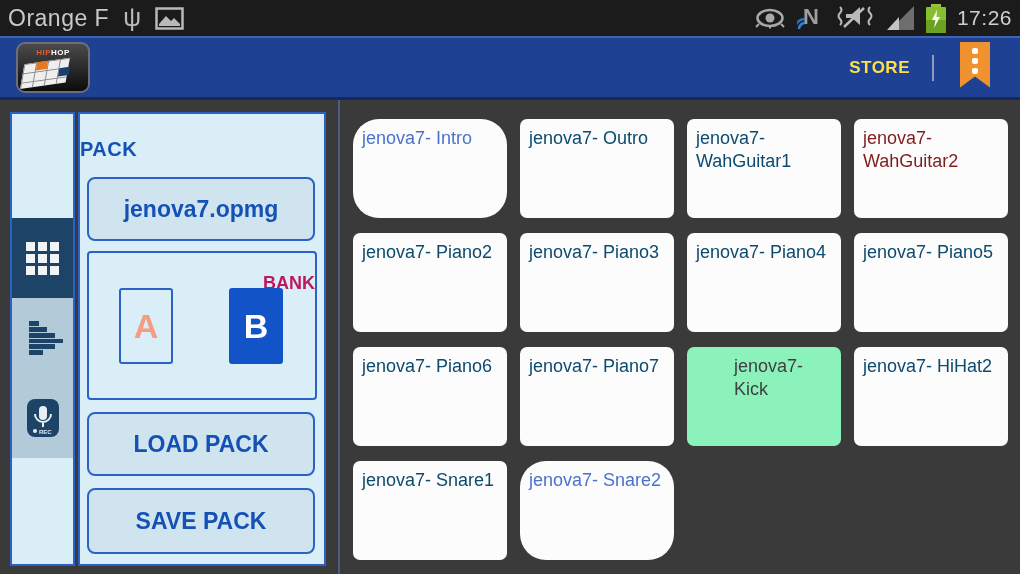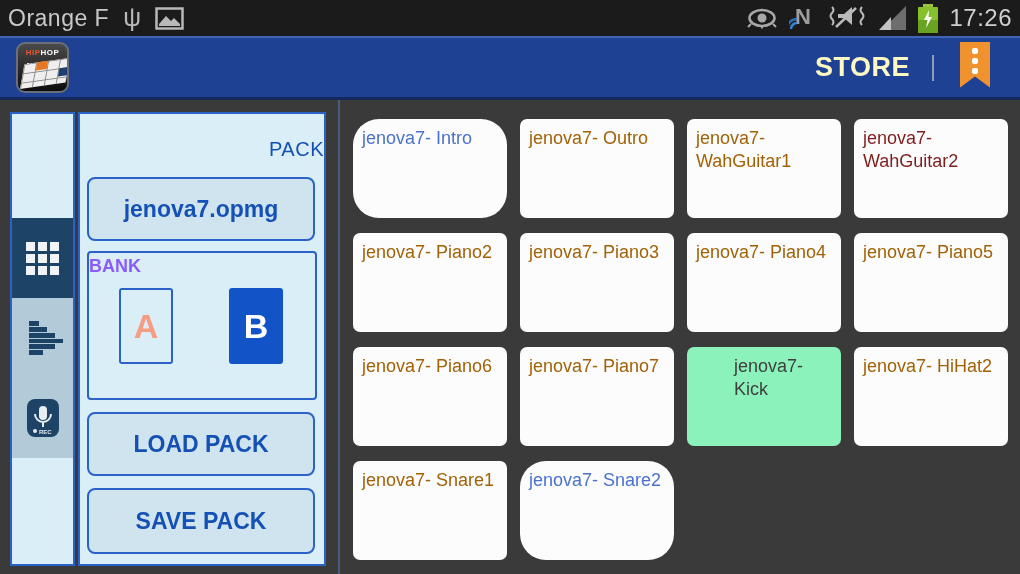--- a/index.html
+++ b/index.html
@@ -11,51 +11,51 @@
 
   
   .status-bar {
     position:absolute; left:0; top:0; width:1020px; height:36px;
     background:#1b1b1b; display:flex; padding:0 8px;
   }
   .sb-left { display:flex; align-items:center; gap:14px; }
   .carrier { color:#c9c9c9; font-size:23px; font-weight:500; letter-spacing:0.5px; }
   .usb-glyph { color:#b9b9b9; font-size:25px; line-height:1; margin-top:-2px; }
   .sb-right { margin-left:auto; display:flex; align-items:center; gap:11px; }
-  .sb-time { color:#cfcfcf; font-size:24px; font-weight:400; letter-spacing:0.5px; }
+  .sb-time { color:#cfcfcf; font-size:21px; font-weight:400; letter-spacing:0.5px; }
   .sb-icon { display:block; }
 
   
   .app-header {
     position:absolute; left:0; top:36px; width:1020px; height:64px;
     background:#1f4194;
     border-top:2px solid #3f65b5; border-bottom:3px solid #13295e;
     display:flex; align-items:center;
   }
   .app-icon {
-    position:relative; width:53px; height:51px; margin-left:16px;
+    position:relative; width:74px; height:51px; margin-left:16px;
     background:linear-gradient(#4a4a4a,#0c0c0c); border:2px solid #6a6f7a;
     border-radius:9px; overflow:hidden;
   }
   .app-icon-t { text-align:center; font-size:8px; font-weight:bold; letter-spacing:0.5px;
     color:#fff; line-height:9px; margin-top:4px; white-space:nowrap; }
   .app-icon-t .hip { color:#e8542c; }
   .app-icon-grid {
     position:absolute; left:2px; bottom:2px; width:46px; height:24px;
     background:#efefef;
     background-image:
       linear-gradient(#8a8a8a 1px, transparent 1px),
       linear-gradient(90deg,#8a8a8a 1px, transparent 1px);
     background-size:12px 9px;
     transform:rotate(-8deg) skewX(-18deg); transform-origin:bottom left;
   }
   .cell-orange { position:absolute; left:13px; top:0; width:11px; height:8px; background:#e87722; }
   .cell-navy  { position:absolute; left:37px; top:9px; width:11px; height:8px; background:#1d3f6e; }
   .store-label {
-    margin-left:auto; color:#fef9c3; font-size:27px; font-weight:bold; letter-spacing:0.5px;
+    margin-left:auto; color:#fde047; font-size:17px; font-weight:bold; letter-spacing:0.5px;
     cursor:default;
   }
   .hdr-divider { width:2px; height:26px; background:#8f9cba; margin:0 26px 0 22px; }
   .bookmark {
     width:30px; height:46px; margin-right:30px; margin-top:-6px;
     background:#f0932e;
     clip-path:polygon(0 0,100% 0,100% 100%,50% 76%,0 100%);
     display:flex; flex-direction:column; align-items:center; gap:4px; padding-top:6px;
   }
   .bookmark span { width:6px; height:6px; background:#fff; border-radius:2px; }
@@ -76,59 +76,59 @@
   .rail-tile[data-selected="true"] { background:#1d4467; }
   .grid-icon { display:grid; grid-template-columns:repeat(3,9px); grid-template-rows:repeat(3,9px); gap:3px; }
   .grid-icon i { background:#f0f4f6; }
 
   
   .pack-panel {
     position:absolute; left:78px; top:12px; width:248px; height:454px;
     background:#daeef8; border:2px solid #2a62c8;
   }
   .pack-title {
-    position:absolute; top:24px; left:0; width:100%; text-align:right;
-    color:#1551b5; font-size:20px; font-weight:normal; letter-spacing:0.5px;
+    position:absolute; top:24px; left:0; width:100%; text-align:left;
+    color:#1551b5; font-size:20px; font-weight:bold; letter-spacing:0.5px;
   }
   .panel-btn {
     position:absolute; left:7px; width:228px; background:#cfe4ef;
     border:2px solid #2a62c8; border-radius:8px;
     display:flex; align-items:center; justify-content:center;
     color:#1551b5; font-size:23px; font-weight:bold; cursor:pointer;
   }
   .btn-pack-name { top:63px; height:64px; }
   .btn-load { top:298px; height:64px; }
   .btn-save { top:374px; height:66px; }
   .bank-box {
     position:absolute; left:7px; top:137px; width:230px; height:149px;
     border:2px solid #2a62c8; border-radius:4px;
   }
   .bank-title {
-    position:absolute; top:3px; left:0; width:100%; text-align:left;
-    color:#8b5cf6; font-size:18px; font-weight:bold;
+    position:absolute; top:20px; left:0; width:100%; text-align:right;
+    color:#be185d; font-size:18px; font-weight:bold;
   }
   .bank-btn {
     position:absolute; top:35px; width:54px; height:76px; border-radius:3px;
     display:flex; align-items:center; justify-content:center;
     font-size:34px; font-weight:bold; cursor:pointer;
     border:2px solid #2a62c8; color:#f59c82; background:transparent;
   }
   .bank-btn[data-selected="true"] { background:#1254c8; border-color:#1254c8; color:#ffffff; }
   .bank-a { left:30px; }
   .bank-b { left:140px; }
 
   
   .pad-grid {
     position:absolute; left:353px; top:19px;
     display:grid; grid-template-columns:repeat(4,154px); grid-auto-rows:99px;
     column-gap:13px; row-gap:15px;
   }
   .pad {
     background:#fcfcfc; border-radius:7px; padding:8px 9px;
-    font-size:18px; line-height:1.25; color:#a16207; overflow:hidden;
+    font-size:18px; line-height:1.25; color:#0c4a6e; overflow:hidden;
     white-space:normal; cursor:pointer;
   }
   .pad[data-color="text-blue"]   { color:#4a72cc;border-radius:26px; }
   .pad[data-color="text-orange"] { color:#7f1d1d; }
   .pad[data-color="green"]       { background:#8bf2bb; color:#3f3f3f;padding-left:47px; }
 </style>
 </head>
 <body>
 
 <div class="screen">

